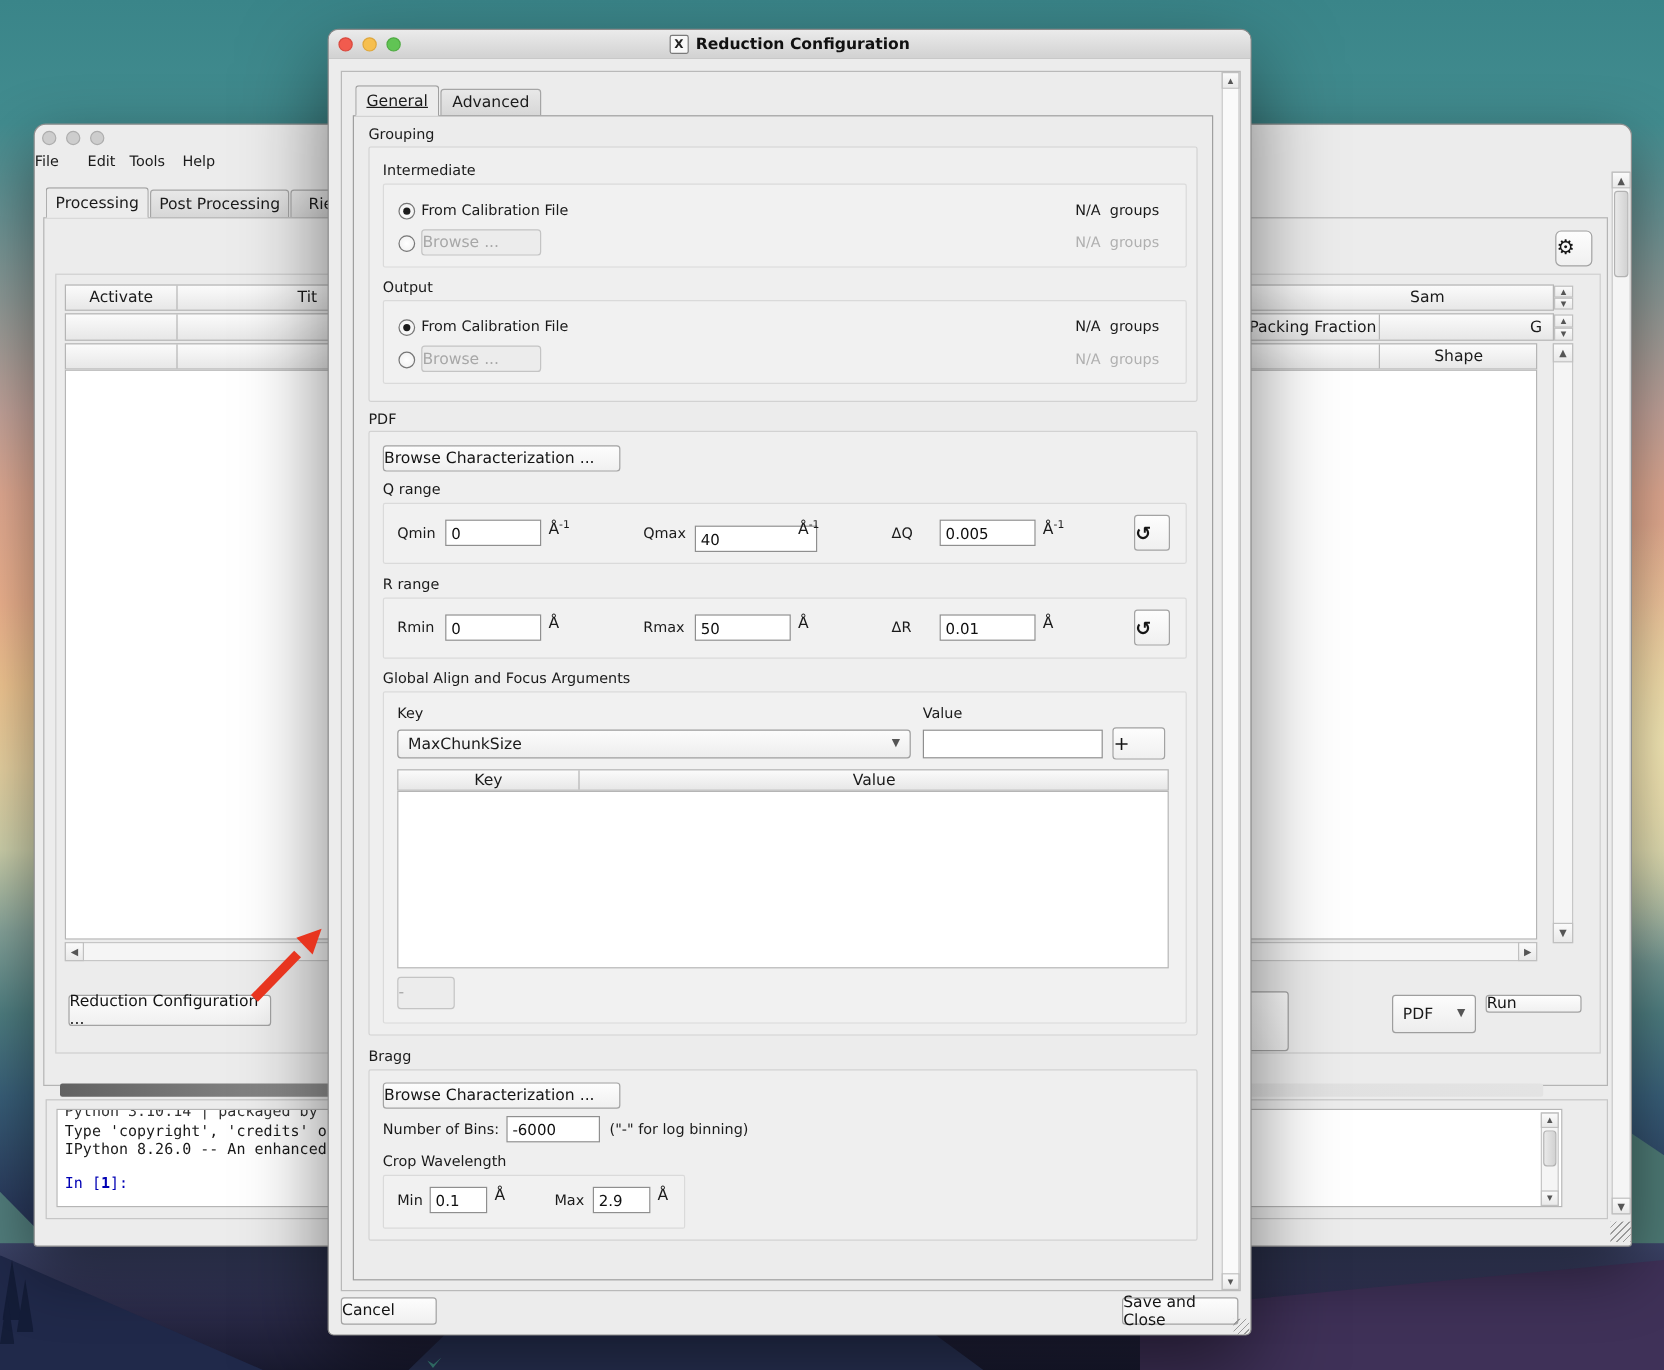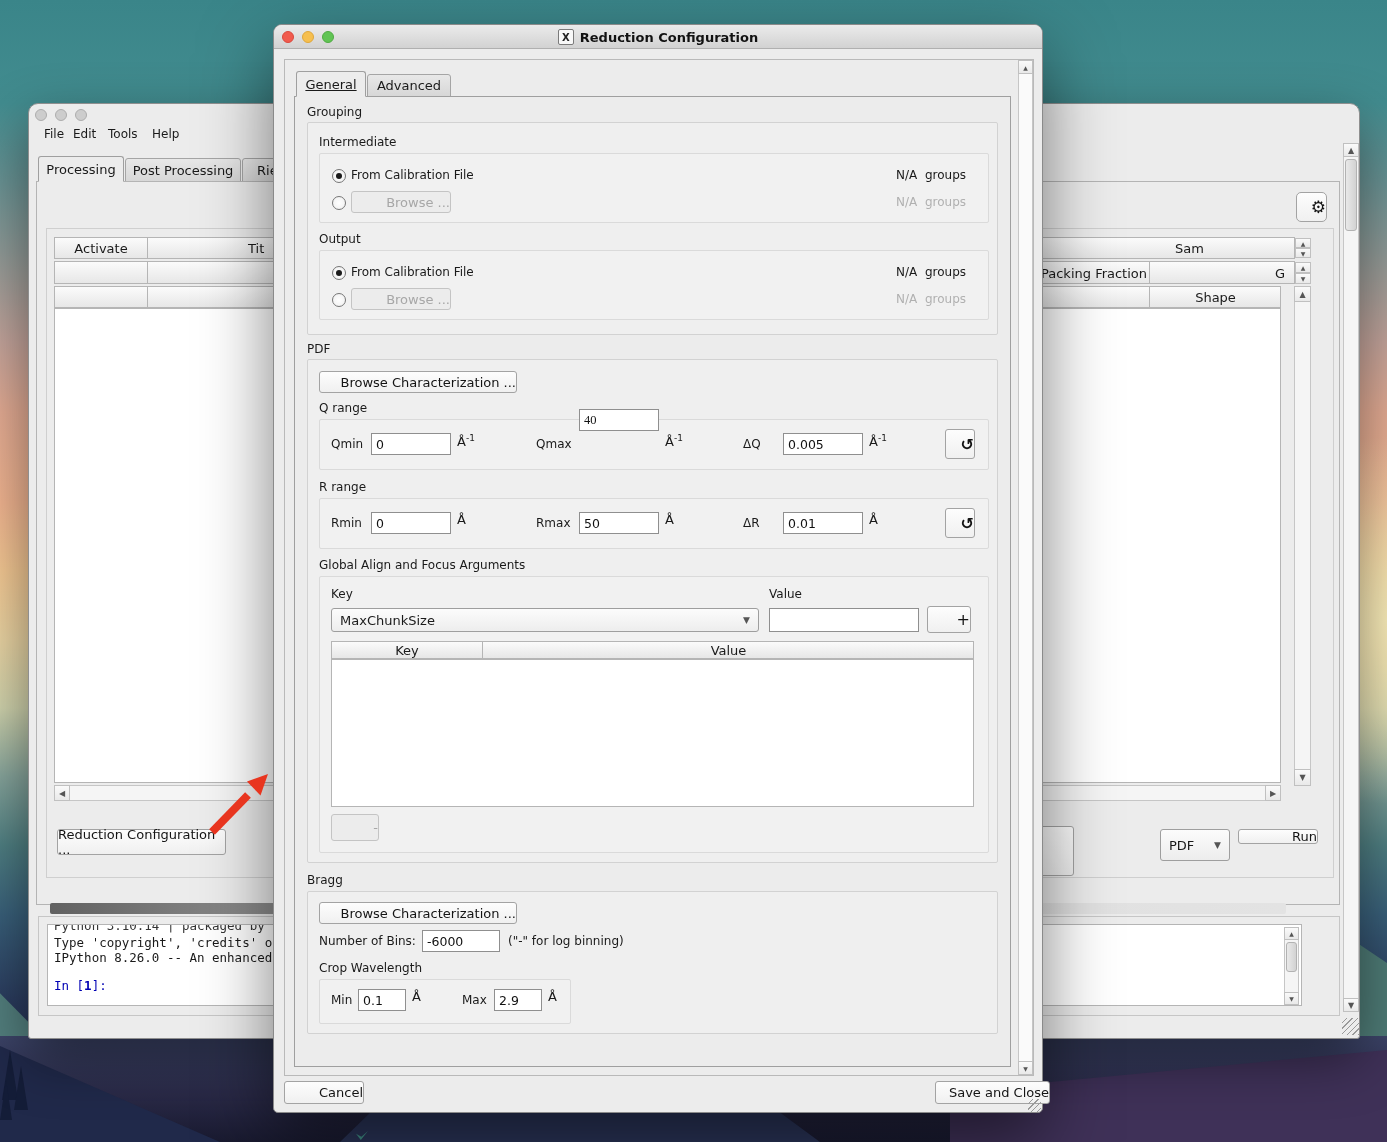--- a/index.html
+++ b/index.html
@@ -27,21 +27,21 @@
   .mtn3{left:0px;top:1046px;width:220px;height:96px;background:#20294a;
     clip-path:polygon(0 0,100% 100%,0 100%);}
   .tree{background:#141d38;clip-path:polygon(50% 0,100% 100%,0 100%);}
   .vmark{left:356px;top:1131px;width:12px;height:9px;background:#3f8f86;
     clip-path:polygon(0 30%,40% 100%,100% 0,45% 65%);}
   
   .win{background:#ececec;border:1px solid #8f8f8f;border-radius:10px 10px 3px 3px;
        box-shadow:0 20px 55px rgba(0,0,0,.45);}
   .dot{width:12px;height:12px;border-radius:50%;}
   .qbtn{background:linear-gradient(#fdfdfd,#f0f0f0);border:1px solid #a3a3a3;border-radius:3px;
-        display:flex;align-items:center;justify-content:flex-end;font-size:13px;color:#141414;}
+        display:flex;align-items:center;justify-content:flex-start;font-size:13px;color:#141414;}
   .qbtn.dis{background:#ececec;color:#a7a7a7;border-color:#c4c4c4;}
   .qinput{background:#fff;border:1px solid #8f8f8f;font:12.5px "DejaVu Sans","Liberation Sans",sans-serif;
           padding:0 4px;box-sizing:border-box;color:#111;}
   .gb{border:1px solid #d2d2d2;border-radius:2px;background:#efefef;}
   .gb2{border:1px solid #dadada;border-radius:2px;background:#f1f1f1;}
   .thead{background:linear-gradient(#fbfbfb,#e7e7e7);border:1px solid #b5b5b5;font-size:13px;}
   .vline{width:1px;background:#b5b5b5;top:0;bottom:0;}
   .white{background:#fff;border:1px solid #b5b5b5;}
   .sbtrack{background:#f5f5f5;border:1px solid #c6c6c6;}
   .sbarr{display:flex;align-items:center;justify-content:center;font-size:8px;color:#555;
@@ -80,21 +80,21 @@
     </div>
     <div class="a vmark"></div>
   </div>
 
   <div class="a win" style="left:28px;top:103px;width:1332px;height:936px;"></div>
 
   <div class="a dot" style="left:35px;top:109px;background:#cdcdcd;border:1px solid #adadad;"></div>
   <div class="a dot" style="left:55px;top:109px;background:#cdcdcd;border:1px solid #adadad;"></div>
   <div class="a dot" style="left:75px;top:109px;background:#cdcdcd;border:1px solid #adadad;"></div>
 
-  <div class="a lbl" style="left:44px;top:127px;">File</div>
+  <div class="a lbl" style="left:29px;top:127px;">File</div>
   <div class="a lbl" style="left:73px;top:127px;">Edit</div>
   <div class="a lbl" style="left:108px;top:127px;">Tools</div>
   <div class="a lbl" style="left:152px;top:127px;">Help</div>
 
   <div class="a sbtrack" style="left:1343px;top:143px;width:16px;height:869px;"></div>
   <div class="a sbarr" style="left:1343px;top:143px;width:16px;height:14px;">
       <span>▲</span>
     </div>
   <div class="a sbthumb" style="left:1345px;top:159px;width:12px;height:72px;"></div>
   <div class="a sbarr" style="left:1343px;top:998px;width:16px;height:14px;">
@@ -259,21 +259,21 @@
     <div class="a qbtn" style="left:45px;top:346px;width:198px;height:22px;">
         <span>Browse Characterization ...</span>
       </div>
 
     <div class="a lbl" style="left:45px;top:376px;">Q range</div>
     <div class="a gb2" style="left:45px;top:394px;width:670px;height:51px;"></div>
     <div class="a lbl" style="left:57px;top:412px;">Qmin</div>
     <input class="a qinput" style="left: 97px; top: 408px; width: 80px; height: 22px;" value="0">
     <div class="a unit" style="left:183px;top:408px;"><span>Å</span><sup>-1</sup></div>
     <div class="a lbl" style="left:262px;top:412px;text-align:right;">Qmax</div>
-    <input class="a qinput" style="left: 305px; top: 384px; width: 80px; height: 22px; font-family: Liberation Serif, serif;" value="40">
+    <input class="a qinput" style="left: 305px; top: 413px; width: 102px; height: 22px;" value="40">
     <div class="a unit" style="left:391px;top:408px;"><span>Å</span><sup>-1</sup></div>
     <div class="a lbl" style="left:469px;top:412px;">ΔQ</div>
     <input class="a qinput" style="left: 509px; top: 408px; width: 80px; height: 22px;" value="0.005">
     <div class="a unit" style="left:595px;top:408px;"><span>Å</span><sup>-1</sup></div>
     <div class="a qbtn" style="left:671px;top:404px;width:30px;height:30px;">
         <span style="font-size:16px;font-weight:bold;">↺</span>
       </div>
 
     <div class="a lbl" style="left:45px;top:455px;">R range</div>
     <div class="a gb2" style="left:45px;top:473px;width:670px;height:51px;"></div>
@@ -326,21 +326,21 @@
     <div class="a lbl" style="left:57px;top:968px;">Min</div>
     <input class="a qinput" style="left: 84px; top: 964px; width: 48px; height: 22px;" value="0.1">
     <div class="a unit" style="left:138px;top:964px;">Å</div>
     <div class="a lbl" style="left:188px;top:968px;">Max</div>
     <input class="a qinput" style="left: 220px; top: 964px; width: 48px; height: 22px;" value="2.9">
     <div class="a unit" style="left:274px;top:964px;">Å</div>
 
     <div class="a qbtn" style="left:10px;top:1056px;width:80px;height:23px;">
         <span>Cancel</span>
       </div>
-    <div class="a qbtn" style="left:661px;top:1056px;width:115px;height:23px;">
+    <div class="a qbtn" style="left:661px;top:1056px;width:97px;height:23px;">
         <span>Save and Close</span>
       </div>
     <div class="a grip" style="left:754px;top:1074px;width:13px;height:13px;"></div>
   </div>
 
   <svg class="a" style="left:190px;top:760px;width:100px;height:90px;z-index:30;">
     <line x1="22" y1="72" x2="58" y2="35" stroke="#e8351f" stroke-width="8"></line>
     <polygon points="78,14 70.5,35.5 57,21.5" fill="#e8351f"></polygon>
   </svg>
 

